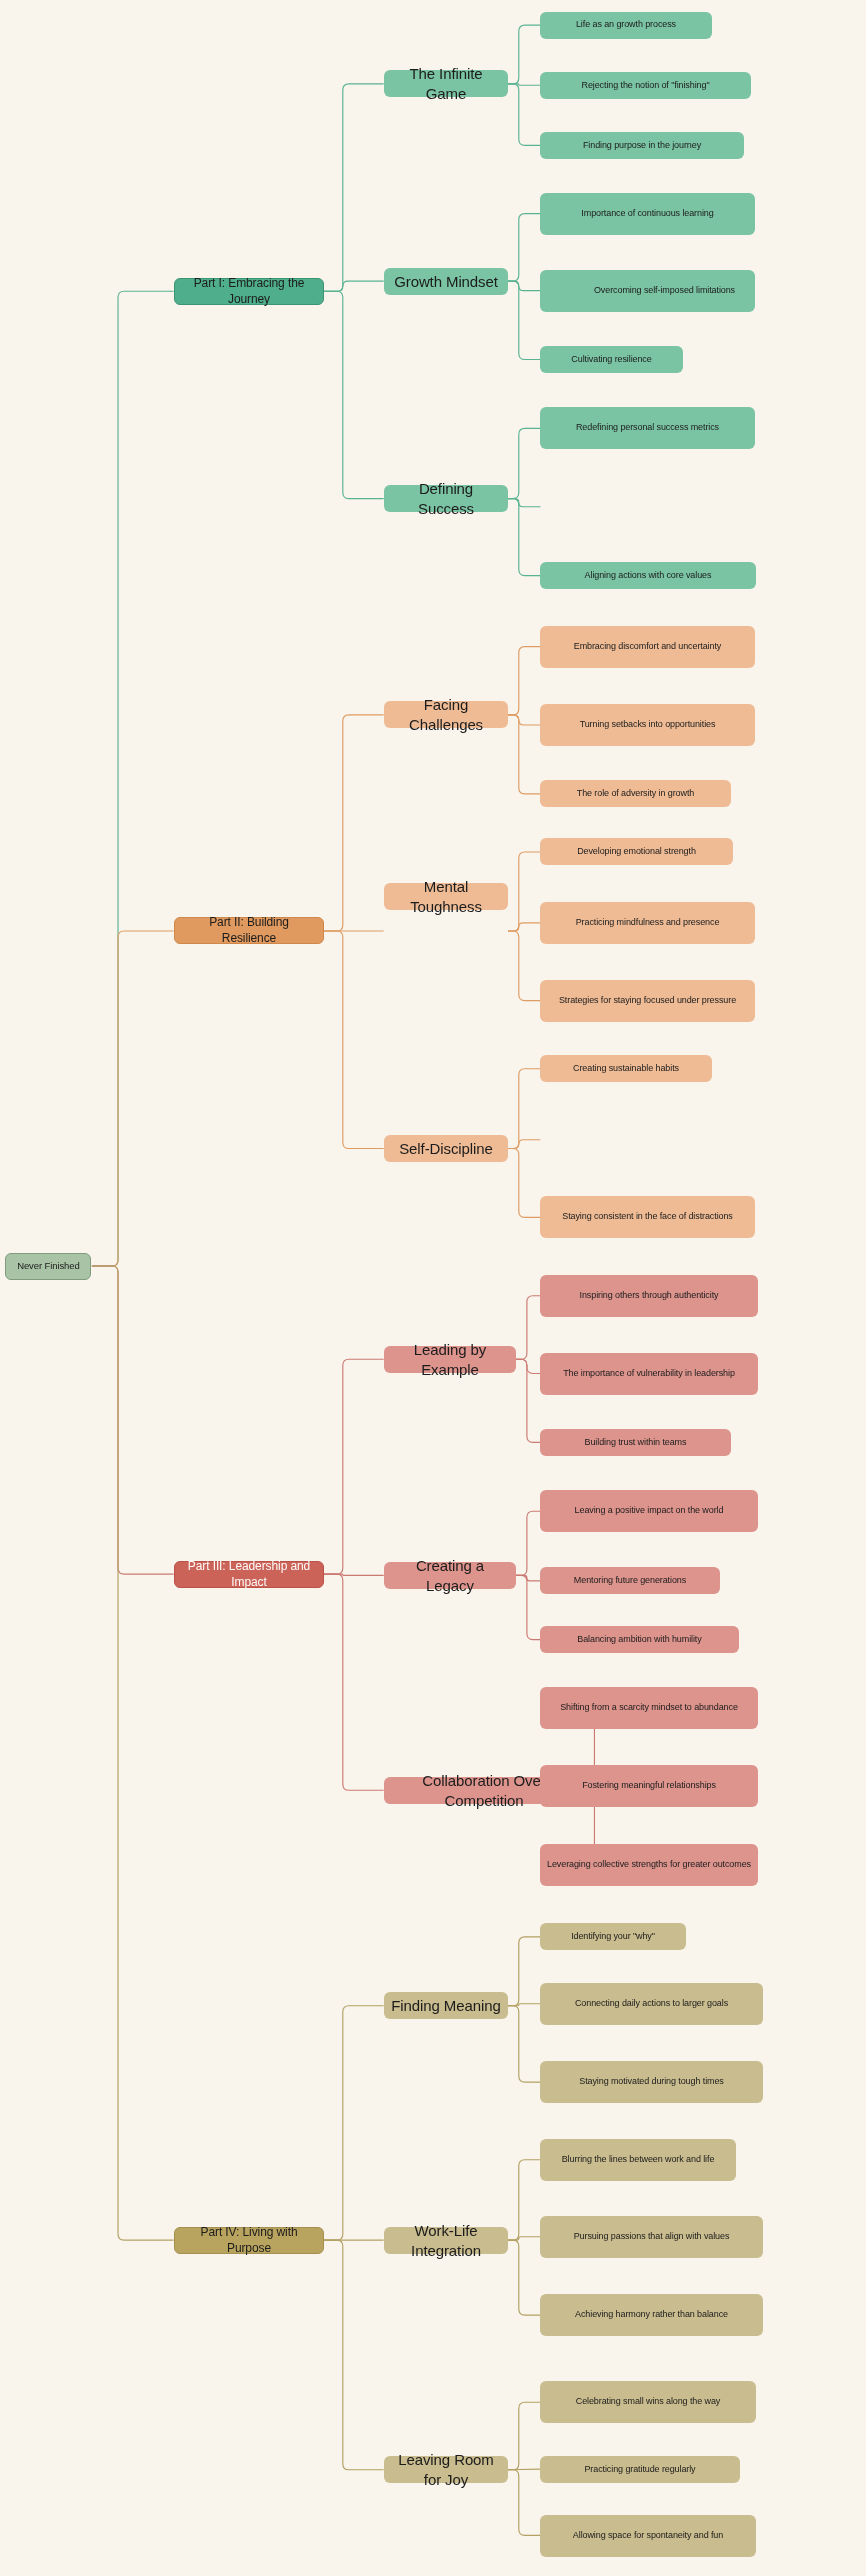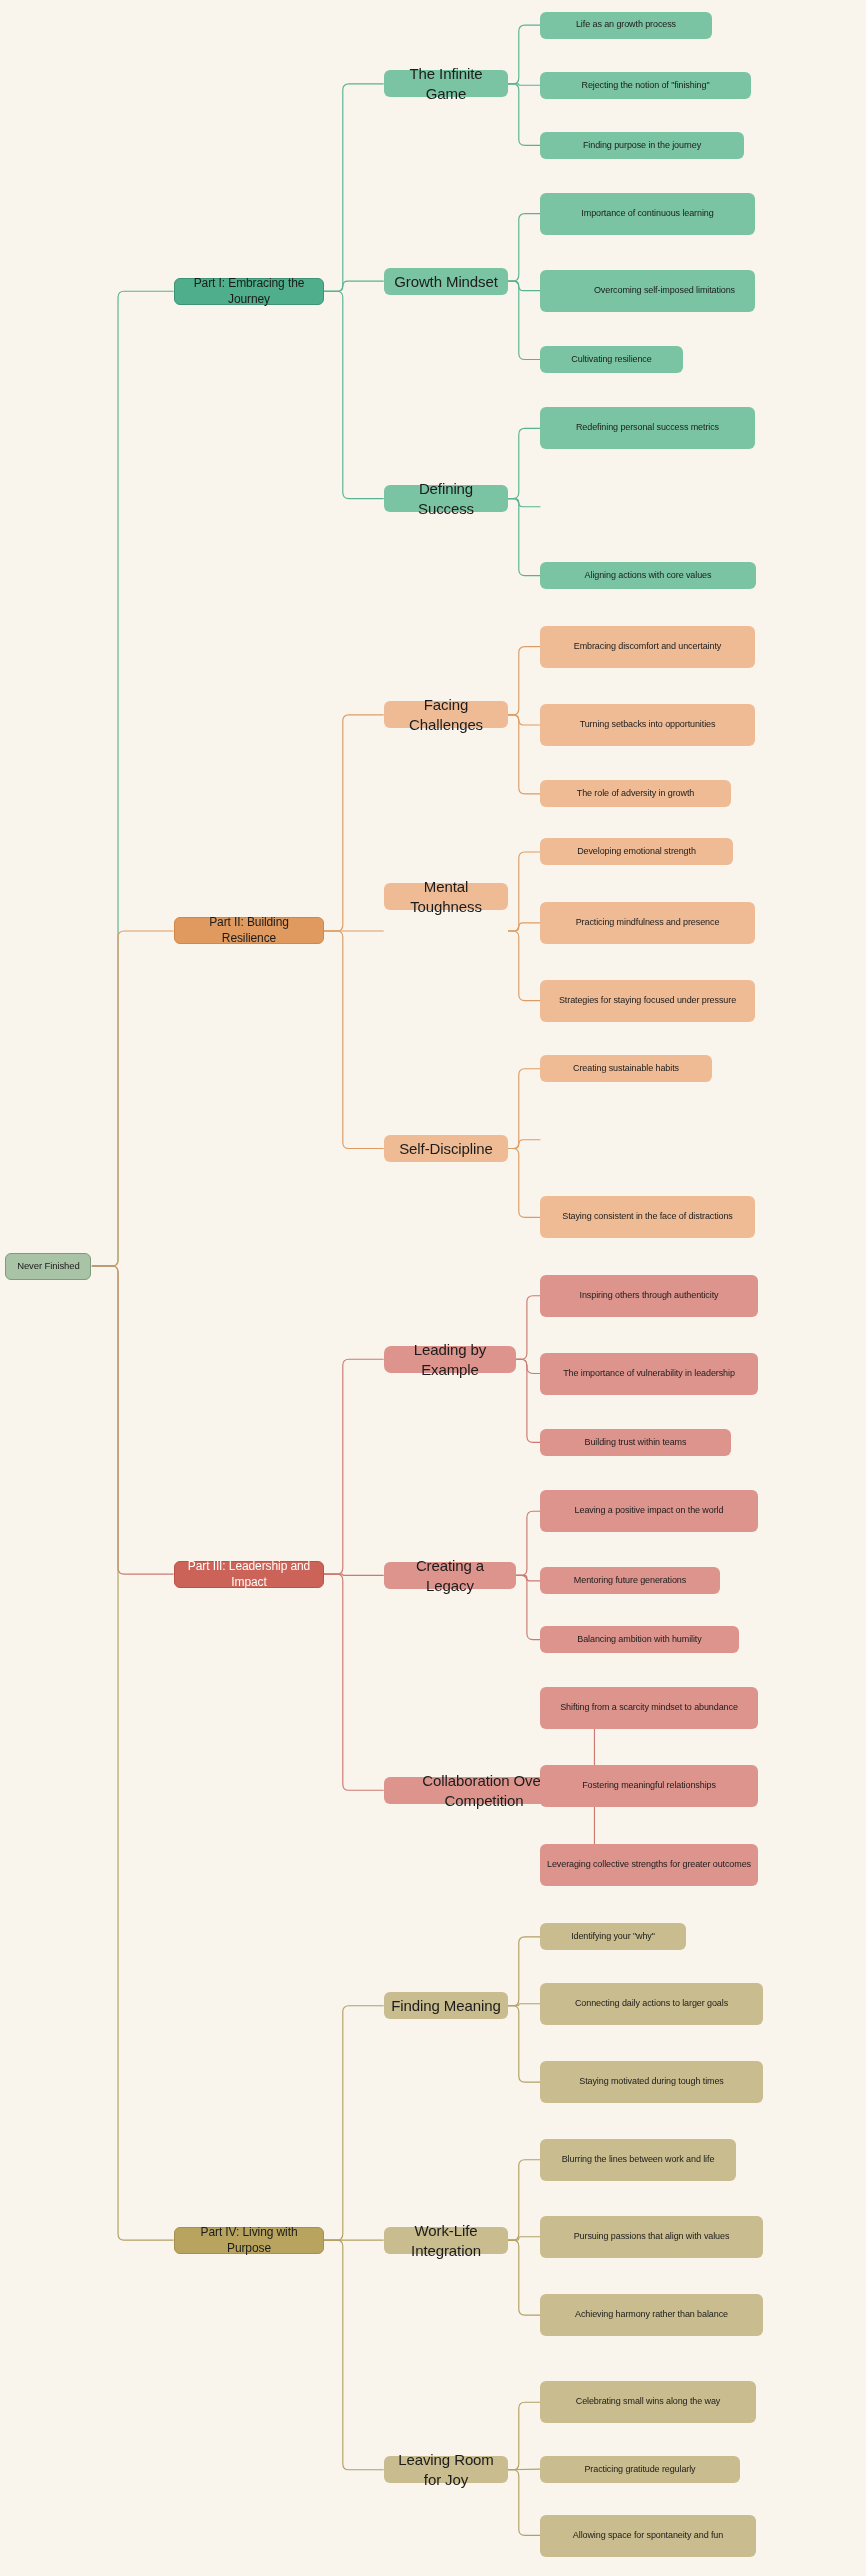--- a/index.html
+++ b/index.html
@@ -106,21 +106,21 @@
     <div class="node leaf" style="left: 540px; top: 704px; width: 215px; height: 42px; background: rgb(238, 187, 149);">Turning setbacks into opportunities</div>
     <div class="node leaf" style="left: 540px; top: 780px; width: 191px; height: 27px; background: rgb(238, 187, 149);">The role of adversity in growth</div>
     <div class="node l2" style="left: 384px; top: 883px; width: 124px; height: 27px; background: rgb(238, 187, 149);">Mental Toughness</div>
     <div class="node leaf" style="left: 540px; top: 838px; width: 193px; height: 27px; background: rgb(238, 187, 149);">Developing emotional strength</div>
     <div class="node leaf" style="left: 540px; top: 902px; width: 215px; height: 42px; background: rgb(238, 187, 149);">Practicing mindfulness and presence</div>
     <div class="node leaf" style="left: 540px; top: 980px; width: 215px; height: 42px; background: rgb(238, 187, 149);">Strategies for staying focused under pressure</div>
     <div class="node l2" style="left: 384px; top: 1135px; width: 124px; height: 27px; background: rgb(238, 187, 149);">Self-Discipline</div>
     <div class="node leaf" style="left: 540px; top: 1055px; width: 172px; height: 27px; background: rgb(238, 187, 149);">Creating sustainable habits</div>
     <div class="node leaf" style="left: 540px; top: 1196px; width: 215px; height: 42px; background: rgb(238, 187, 149);">Staying consistent in the face of distractions</div>
     <div class="node l1 white-text" style="left: 174px; top: 1561px; width: 150px; height: 27px; background: rgb(204, 99, 89); border: 0.7px solid rgb(187, 81, 73);">Part III: Leadership and Impact</div>
-    <div class="node l2" style="left: 384px; top: 1346px; width: 132px; height: 27px; background: rgb(221, 148, 141); border-radius: 7px;">Leading by Example</div>
+    <div class="node l2" style="left: 384px; top: 1346px; width: 132px; height: 27px; background: rgb(221, 148, 141);">Leading by Example</div>
     <div class="node leaf" style="left: 540px; top: 1275px; width: 218px; height: 42px; background: rgb(221, 148, 141);">Inspiring others through authenticity</div>
     <div class="node leaf" style="left: 540px; top: 1353px; width: 218px; height: 42px; background: rgb(221, 148, 141);">The importance of vulnerability in leadership</div>
     <div class="node leaf" style="left: 540px; top: 1429px; width: 191px; height: 27px; background: rgb(221, 148, 141);">Building trust within teams</div>
     <div class="node l2" style="left: 384px; top: 1562px; width: 132px; height: 27px; background: rgb(221, 148, 141);">Creating a Legacy</div>
     <div class="node leaf" style="left: 540px; top: 1490px; width: 218px; height: 42px; background: rgb(221, 148, 141);">Leaving a positive impact on the world</div>
     <div class="node leaf" style="left: 540px; top: 1567px; width: 180px; height: 27px; background: rgb(221, 148, 141);">Mentoring future generations</div>
     <div class="node leaf" style="left: 540px; top: 1626px; width: 199px; height: 27px; background: rgb(221, 148, 141);">Balancing ambition with humility</div>
     <div class="node l2" style="left: 384px; top: 1777px; width: 200px; height: 27px; background: rgb(221, 148, 141);">Collaboration Over Competition</div>
     <div class="node leaf" style="left: 540px; top: 1687px; width: 218px; height: 42px; background: rgb(221, 148, 141);">Shifting from a scarcity mindset to abundance</div>
     <div class="node leaf" style="left: 540px; top: 1765px; width: 218px; height: 42px; background: rgb(221, 148, 141);">Fostering meaningful relationships</div>

